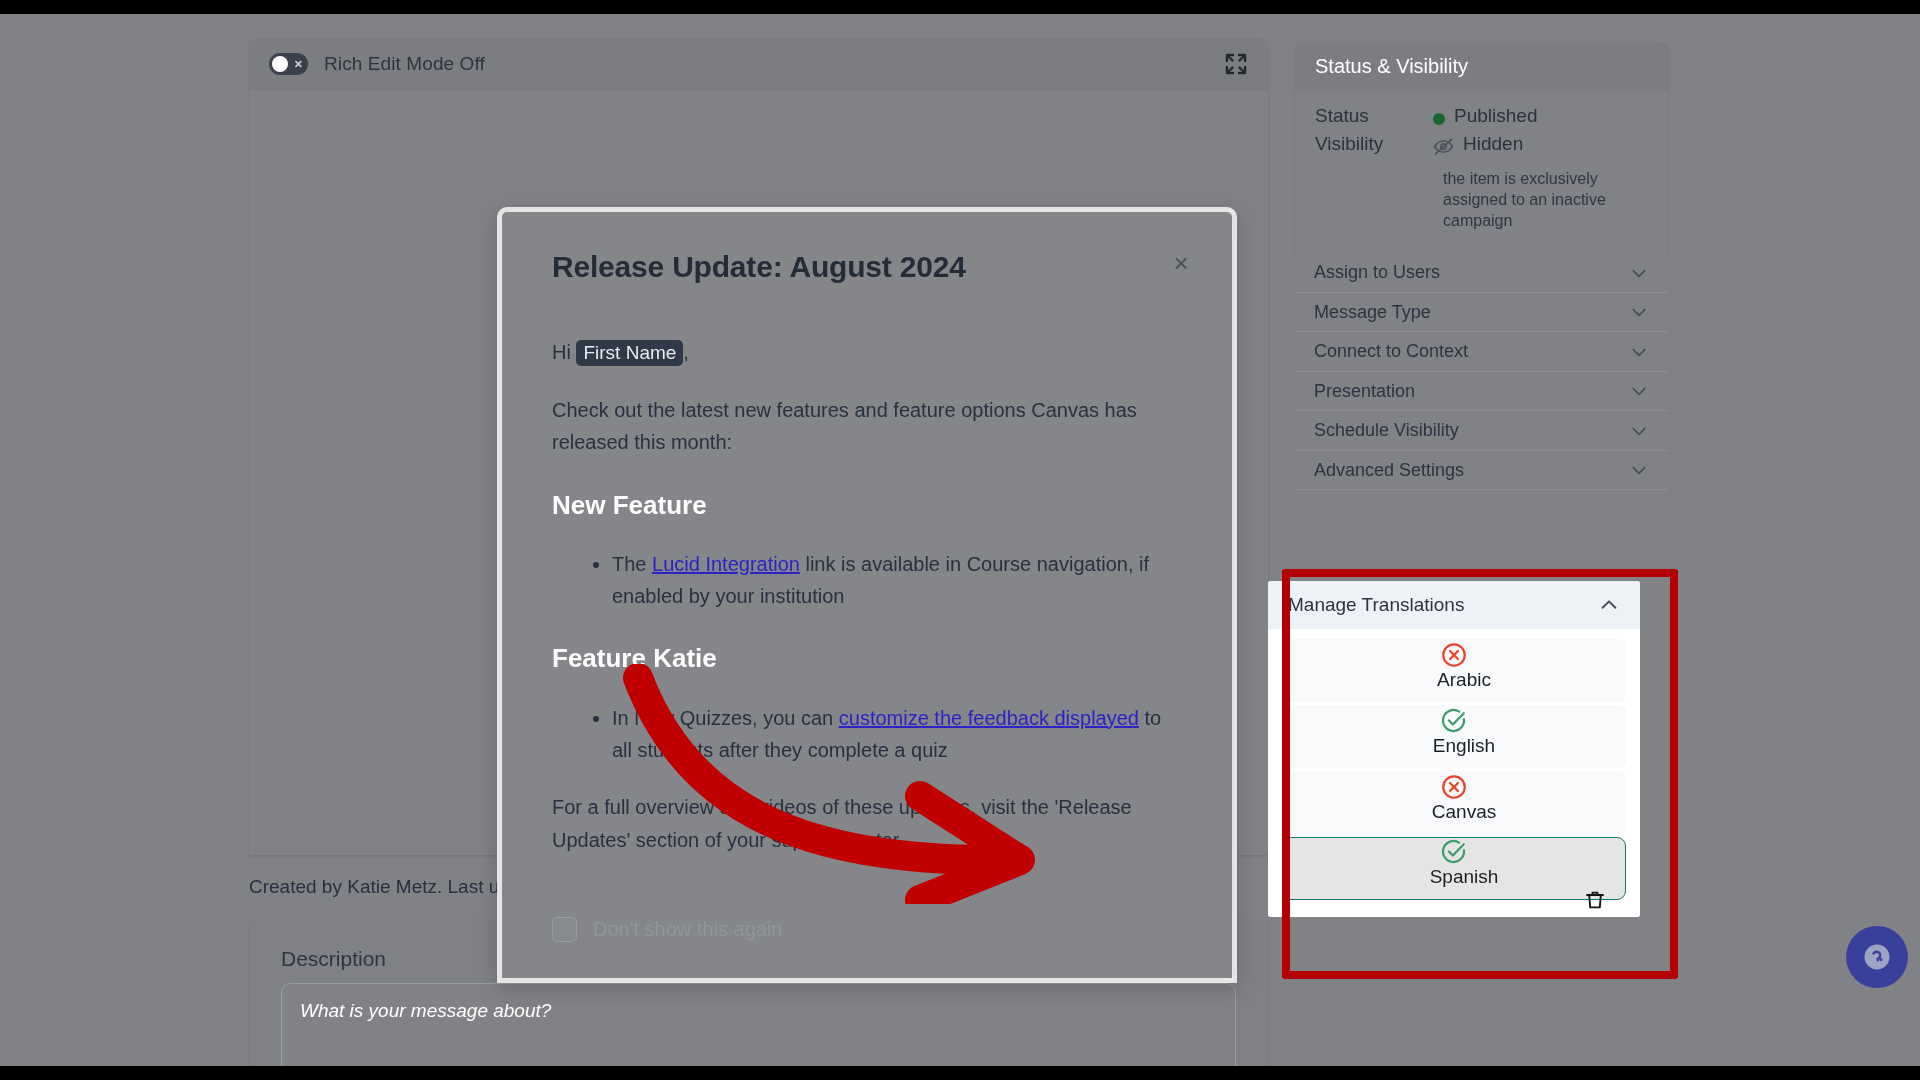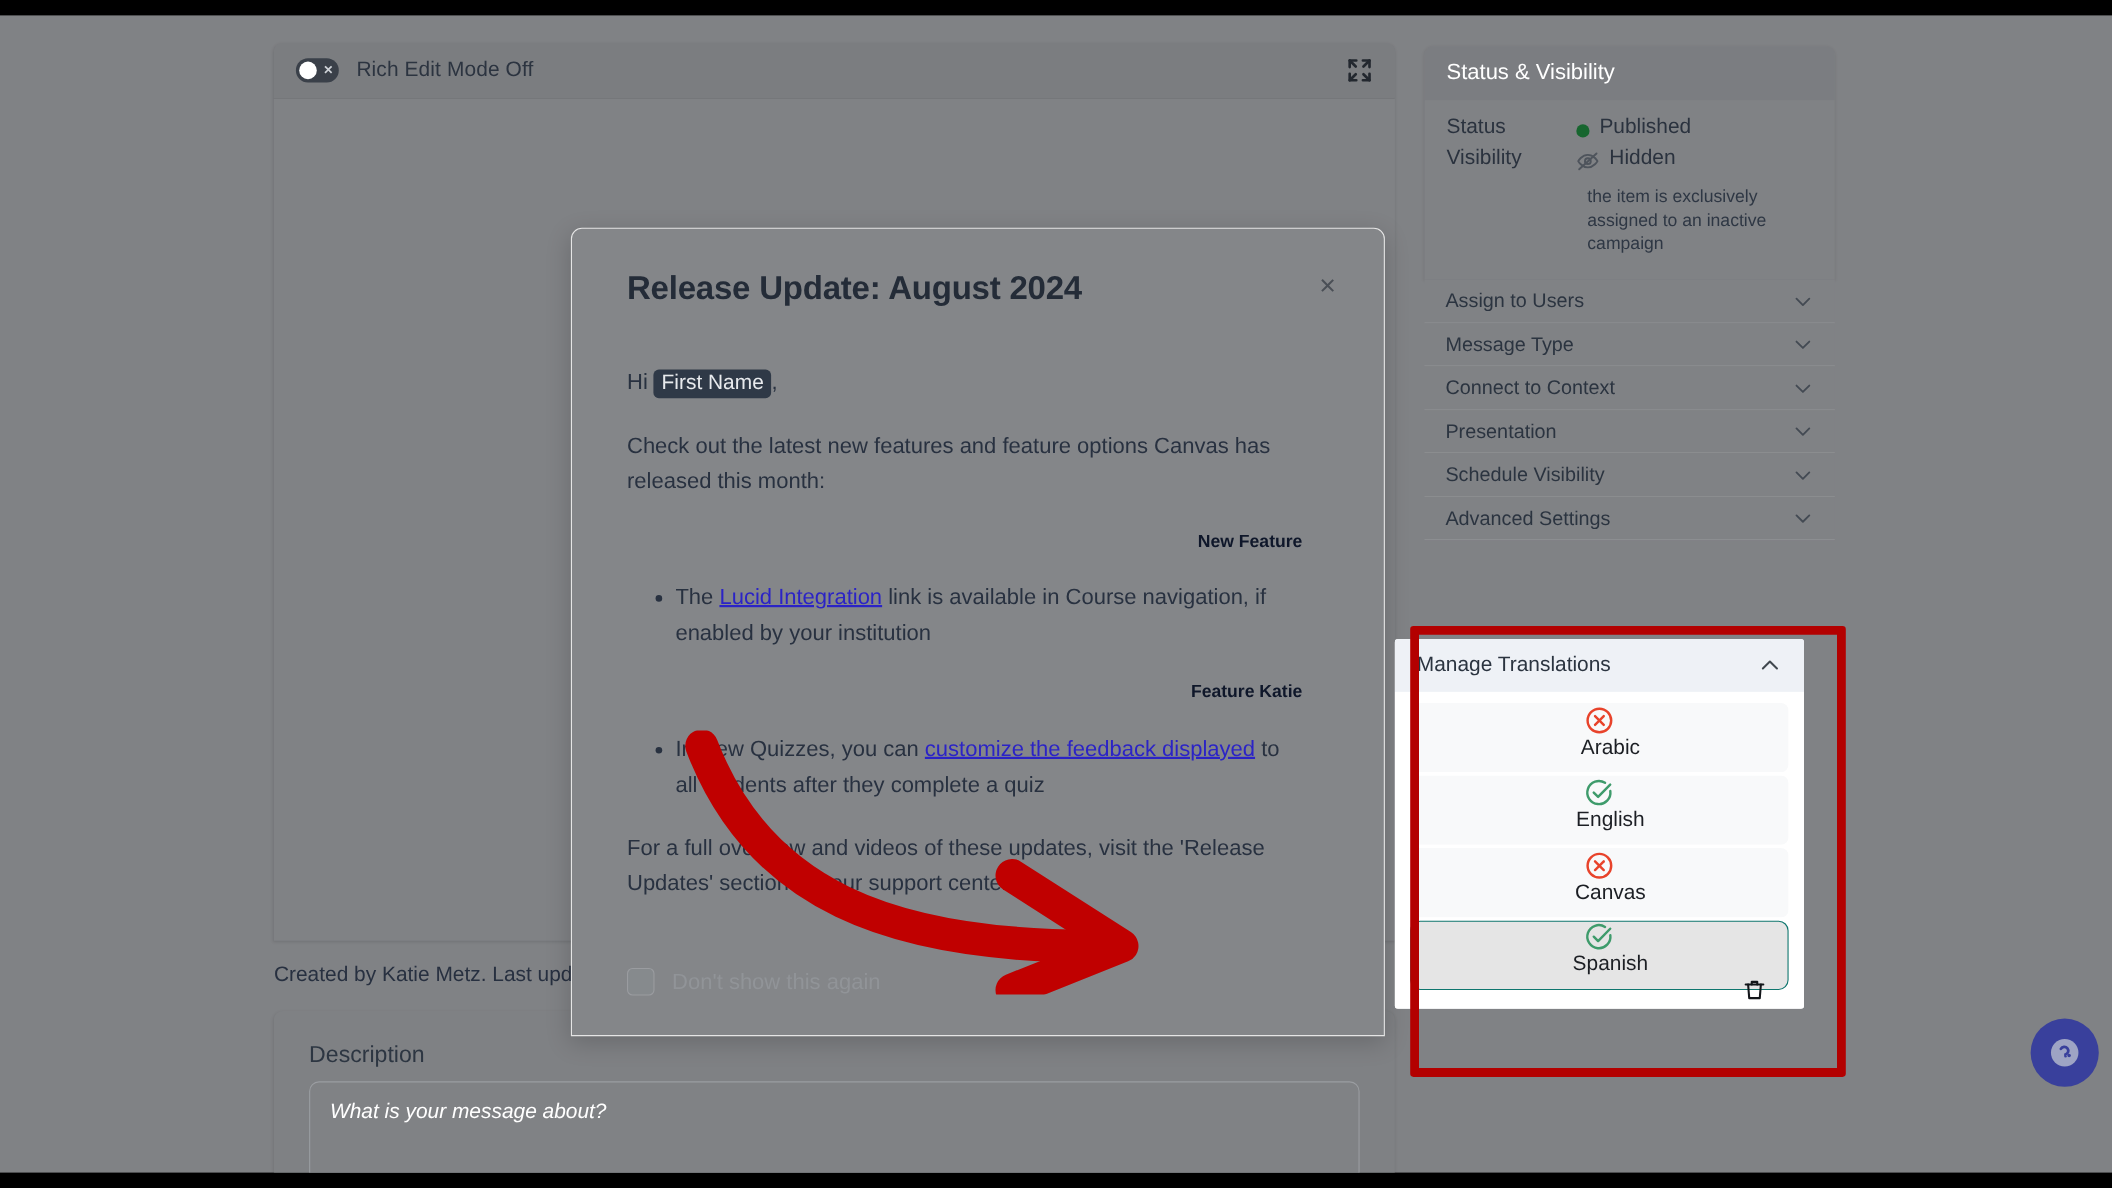--- a/index.html
+++ b/index.html
@@ -83,48 +83,48 @@
   }
   .editor-body {
     position: relative;
     height: 765px;
     background: #808285;
   }
 
   
   .release-modal {
     position: absolute;
-    left: 270px; top: 117px;
+    left: 248px; top: 117px;
     width: 740px;
     background: #848689;
-    border: 1px solid #e5e5e5;
+    border: 5px solid #e5e5e5;
     border-radius: 10px 10px 0 0;
     box-shadow: 0 6px 22px rgba(0,0,0,.18);
-    padding: 38px 74px 0 50px;
+    padding: 38px 56px 0 50px;
   }
   .release-title {
     font-size: 30px;
     font-weight: bold;
     color: #242c38;
     letter-spacing: -.2px;
   }
   .release-close {
     position: absolute;
     right: 38px; top: 38px;
     width: 26px; height: 26px;
     color: #4a4f56;
     cursor: pointer;
     display: flex; align-items: center; justify-content: center;
     font-size: 26px; line-height: 1;
   }
   .rel-body { margin-top: 52px; font-size: 20px; color: #283140; line-height: 1.62; }
   .rel-body p { margin-bottom: 25px; }
   .rel-body p:last-child { margin-bottom: 0; }
-  .rel-h { font-weight: bold; margin-bottom: 22px; font-size: 16px; color: #0f172a; text-align: right; }
-  .rel-body ul { margin: 0 0 25px 44px; }
+  .rel-h { font-weight: bold; margin-bottom: 22px; font-size: 26px; color: #ffffff; }
+  .rel-body ul { margin: 0 0 25px 60px; }
   .rel-body li { margin-bottom: 4px; }
   .token {
     background: #2f3947;
     color: #e8eaed;
     border-radius: 5px;
     padding: 2px 7px 3px;
     font-size: 19px;
   }
   .rel-link {
     color: #2b23c6;

